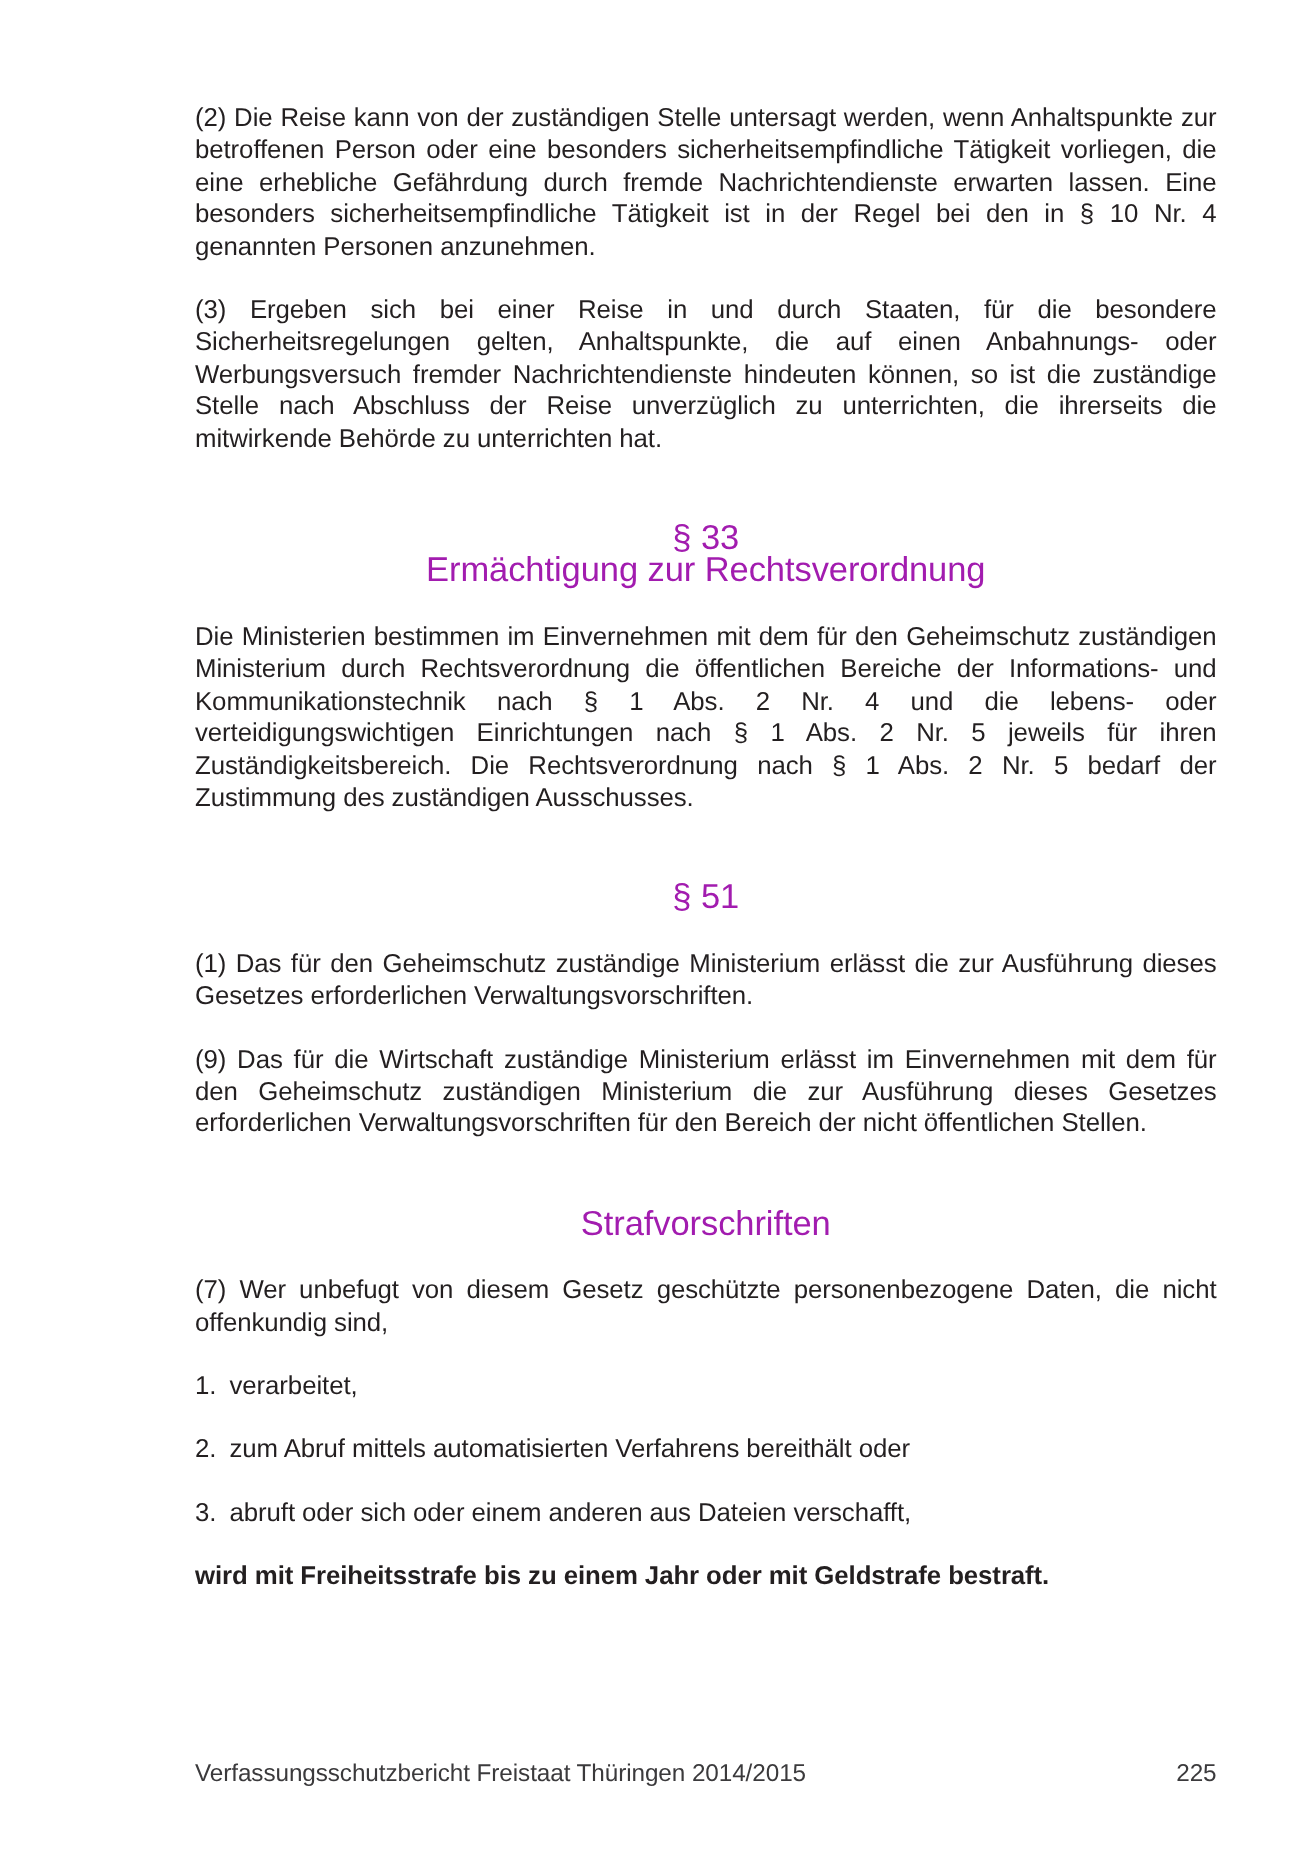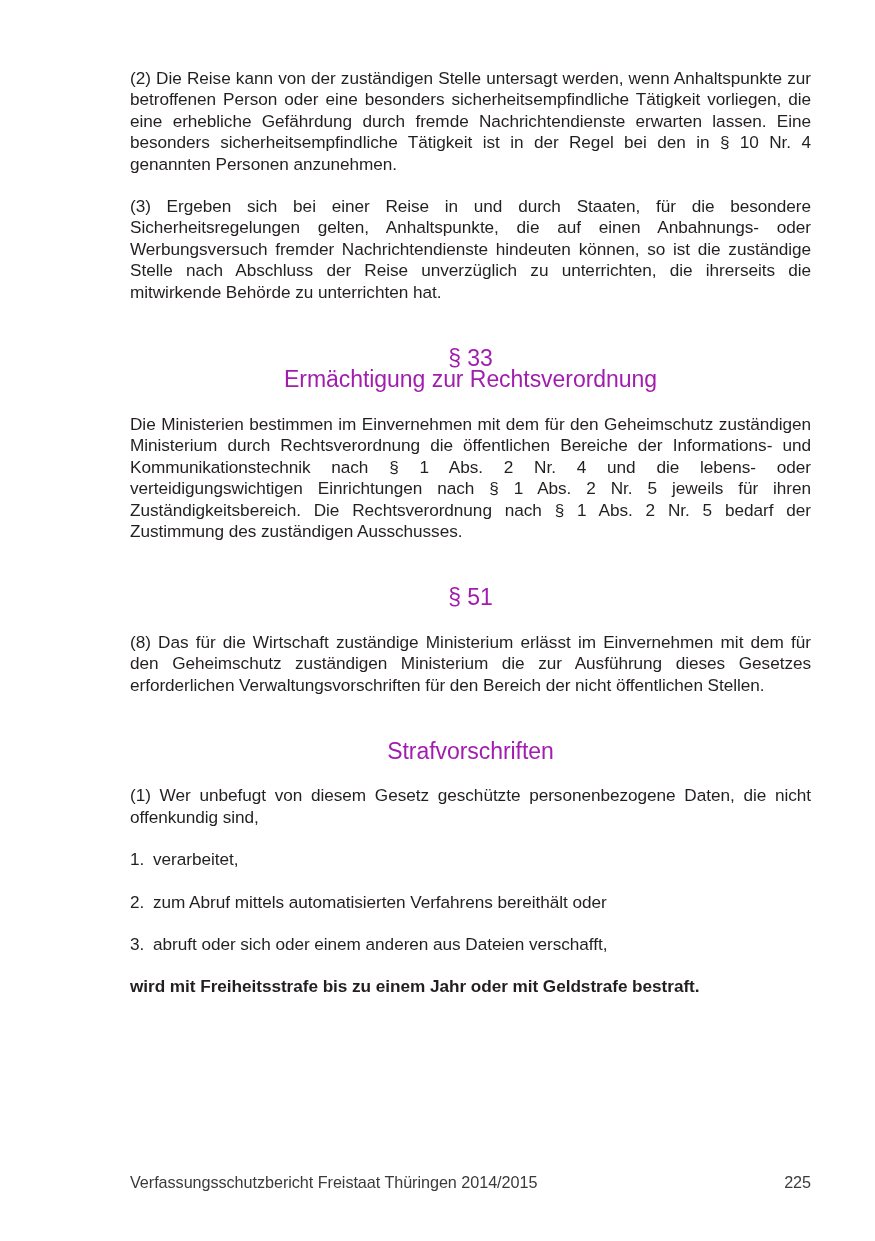--- a/index.html
+++ b/index.html
@@ -101,28 +101,29 @@
       <span class="hnum">§ 33</span>
       <span class="htitle">Ermächtigung zur Rechtsverordnung</span>
     </div>
 
     <p class="para">Die Ministerien bestimmen im Einvernehmen mit dem für den Geheimschutz zuständigen Ministerium durch Rechtsverordnung die öffentlichen Bereiche der Informations- und Kommunikationstechnik nach § 1 Abs. 2 Nr. 4 und die lebens- oder verteidigungswichtigen Einrichtungen nach § 1 Abs. 2 Nr. 5 jeweils für ihren Zuständigkeitsbereich. Die Rechtsverordnung nach § 1 Abs. 2 Nr. 5 bedarf der Zustimmung des zuständigen Ausschusses.</p>
 
     <div class="heading-block">
       <span class="hnum">§ 51</span>
     </div>
 
+    <p class="para">(1) Das für den Geheimschutz zuständige Ministerium erlässt die zur Ausführung dieses Gesetzes erforderlichen Verwaltungsvorschriften.</p>
 
-    <p class="para">(8) Das für die Wirtschaft zuständige Ministerium erlässt im Einvernehmen mit dem für den Geheimschutz zuständigen Ministerium die zur Ausführung dieses Gesetzes erforderlichen Verwaltungsvorschriften für den Bereich der nicht öffentlichen Stellen.</p>
+    <p class="para">(9) Das für die Wirtschaft zuständige Ministerium erlässt im Einvernehmen mit dem für den Geheimschutz zuständigen Ministerium die zur Ausführung dieses Gesetzes erforderlichen Verwaltungsvorschriften für den Bereich der nicht öffentlichen Stellen.</p>
 
     <div class="heading-block">
       <span class="htitle">Strafvorschriften</span>
     </div>
 
-    <p class="para">(1) Wer unbefugt von diesem Gesetz geschützte personenbezogene Daten, die nicht offenkundig sind,</p>
+    <p class="para">(7) Wer unbefugt von diesem Gesetz geschützte personenbezogene Daten, die nicht offenkundig sind,</p>
 
     <div class="list-item">
       <span class="num">1.</span>
       <span class="txt">verarbeitet,</span>
     </div>
 
     <div class="list-item">
       <span class="num">2.</span>
       <span class="txt">zum Abruf mittels automatisierten Verfahrens bereithält oder</span>
     </div>

